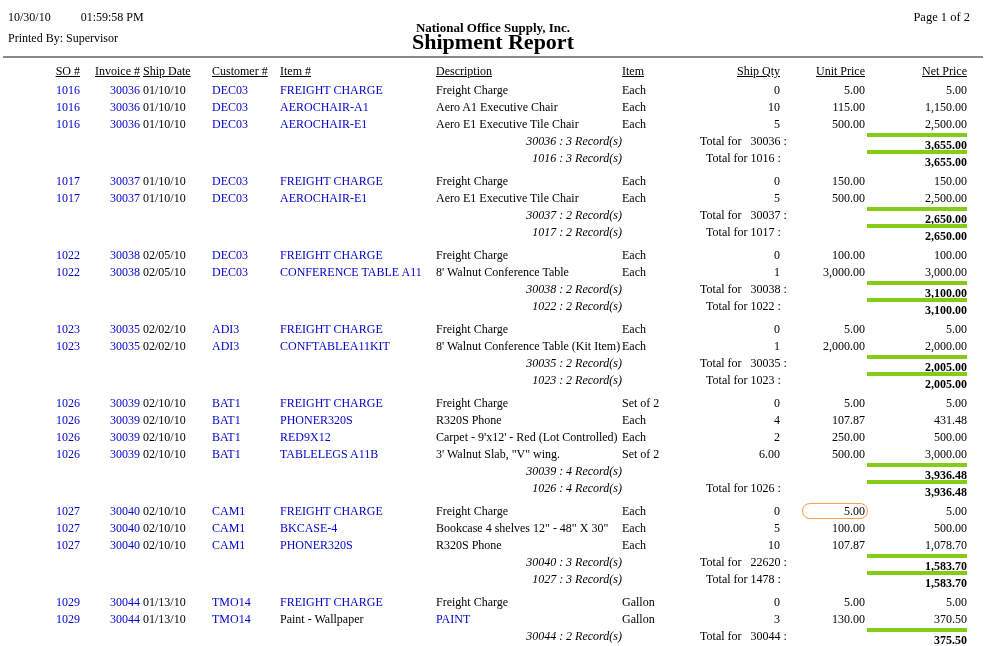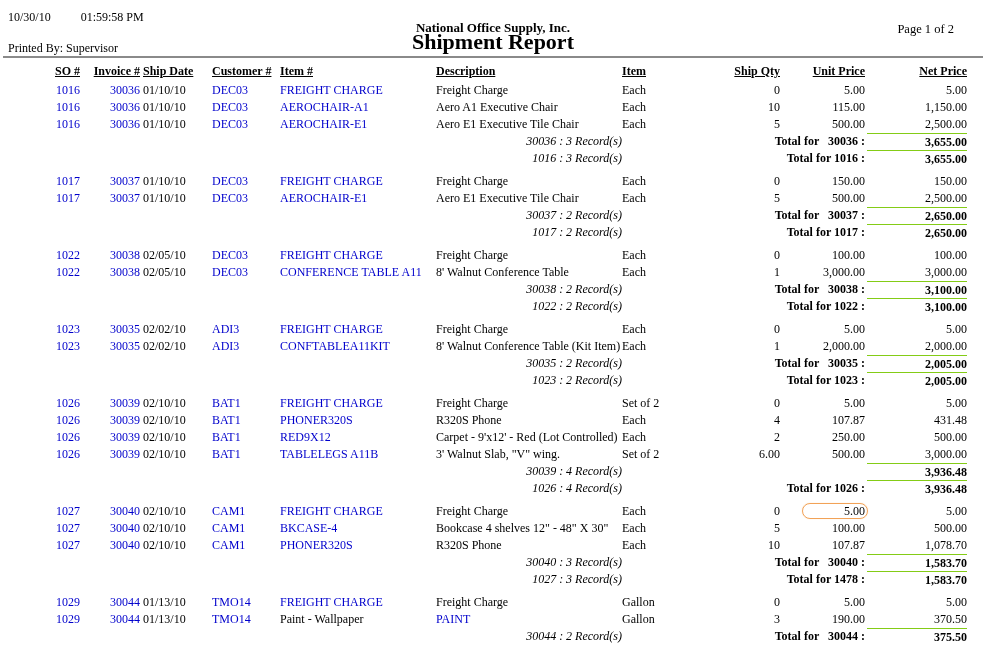--- a/index.html
+++ b/index.html
@@ -4,43 +4,43 @@
 <style>
   html,body{margin:0;padding:0;}
   body{
     width:986px;height:646px;overflow:hidden;background:#ffffff;
     font-family:"Liberation Serif", serif;font-size:12px;color:#000;
     position:relative;
   }
   .hdr{position:relative;height:56px;}
   .hdr .left1{position:absolute;left:8px;top:10px;white-space:nowrap;}
   .hdr .left1 .time{margin-left:30px;}
-  .hdr .left2{position:absolute;left:8px;top:41px;text-align:center;}
+  .hdr .left2{position:absolute;left:8px;top:31px;text-align:center;}
   .hdr .center1{position:absolute;left:0;right:0;top:20px;text-align:center;font-weight:bold;font-size:13px;}
   .hdr .center2{position:absolute;left:0;right:0;top:29px;text-align:center;font-weight:bold;font-size:22px;}
-  .hdr .right1{position:absolute;right:32px;top:10px;font-size:12.5px;margin-top:12px;}
+  .hdr .right1{position:absolute;right:16px;top:10px;font-size:12.5px;}
   .divider{border:0;border-top:2px solid #8a8a8a;margin:0 3px;height:0;}
   .row{display:grid;grid-template-columns:72px 60px 72px 68px 156px 186px 60px 98px 85px 102px;}
   .report-body{padding-left:8px;}
   .colhead{height:24px;align-items:end;line-height:22px;}
-  .colhead .cell{font-weight:bold;text-decoration:underline;}
+  .colhead .cell{font-weight:normal;text-decoration:underline;}
   .cell{white-space:nowrap;overflow:visible;}
   .c-so,.c-inv,.c-qty,.c-unit,.c-net{text-align:right;}
   .c-date{padding-left:3px;}
   .item-row{height:17px;line-height:17px;}
   .footer-row{height:17px;line-height:17px;}
   .group{margin-bottom:6px;}
   .link{color:#0000cc;}
   .fcell{white-space:nowrap;text-align:right;}
   .count{font-style:italic;grid-column:1/7;}
   .icell{padding-left:30px;}
   .scell{padding-left:0;}
-  .tlabel{font-weight:bold;white-space:pre;text-align:right;grid-column:7/10;}
+  .tlabel{font-weight:normal;white-space:pre;text-align:center;grid-column:7/10;}
   .tvalcell{grid-column:10/11;text-align:right;}
-  .valbox{display:inline-block;min-width:100px;text-align:right;border-top:1px solid #84cc16;font-weight:bold;}
+  .valbox{display:inline-block;min-width:100px;text-align:right;border-top:4px solid #84cc16;font-weight:bold;}
   .valbox.ul{border-bottom:2px solid #aaa;}
   .uval{display:inline-block;min-width:60px;text-align:right;border:1px solid transparent;border-radius:8px;padding:0 2px;margin-right:-3px;line-height:14px;}
   .uval.hl{border-color:#f2a257;box-shadow:0 0 1px #f8cf9f;}
 </style>
 </head>
 <body>
 
 <div class="hdr">
   <div class="left1">
     <span>10/30/10</span><span class="time">01:59:58 PM</span>
@@ -314,21 +314,21 @@
           <div class="cell c-cust link">CAM1</div>
           <div class="cell c-item link">PHONER320S</div>
           <div class="cell c-desc">R320S Phone</div>
           <div class="cell c-uofm">Each</div>
           <div class="cell c-qty">10</div>
           <div class="cell c-unit"><span class="uval">107.87</span></div>
           <div class="cell c-net">1,078.70</div>
         </div>
         <div class="row footer-row">
           <div class="fcell count icell">30040 : 3 Record(s)</div>
-          <div class="fcell tlabel">Total for   30040 :</div>
+          <div class="fcell tlabel">Total for   22620 :</div>
           <div class="fcell tvalcell"><div class="valbox" style="display: inline-block;">1,583.70</div></div>
         </div>
         <div class="row footer-row">
           <div class="fcell count scell">1027 : 3 Record(s)</div>
           <div class="fcell tlabel">Total for 1478 :</div>
           <div class="fcell tvalcell"><div class="valbox" style="display: inline-block;">1,583.70</div></div>
         </div>
       </div>
       <div class="group">
         <div class="row item-row">
@@ -345,21 +345,21 @@
         </div>
         <div class="row item-row">
           <div class="cell c-so link">1029</div>
           <div class="cell c-inv link">30044</div>
           <div class="cell c-date">01/13/10</div>
           <div class="cell c-cust link">TMO14</div>
           <div class="cell c-desc">Paint - Wallpaper</div>
           <div class="cell c-item link">PAINT</div>
           <div class="cell c-uofm">Gallon</div>
           <div class="cell c-qty">3</div>
-          <div class="cell c-unit"><span class="uval">190.00</span></div>
+          <div class="cell c-unit"><span class="uval">130.00</span></div>
           <div class="cell c-net">370.50</div>
         </div>
         <div class="row footer-row">
           <div class="fcell count icell">30044 : 2 Record(s)</div>
           <div class="fcell tlabel">Total for   30044 :</div>
           <div class="fcell tvalcell"><div class="valbox ul" style="display: inline-block;">375.50</div></div>
         </div>
       </div>
     </div>
 </div>

